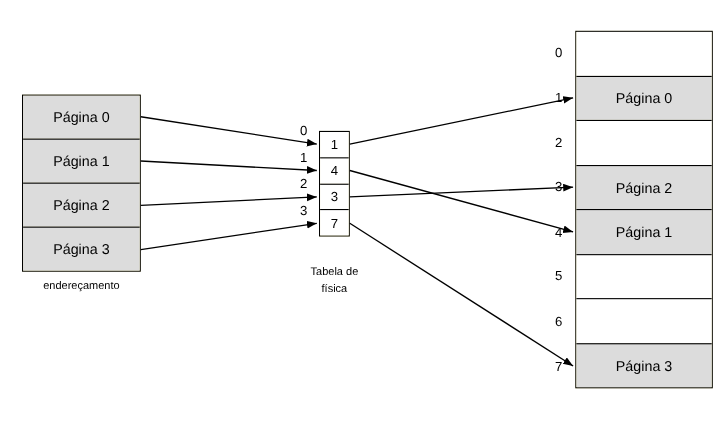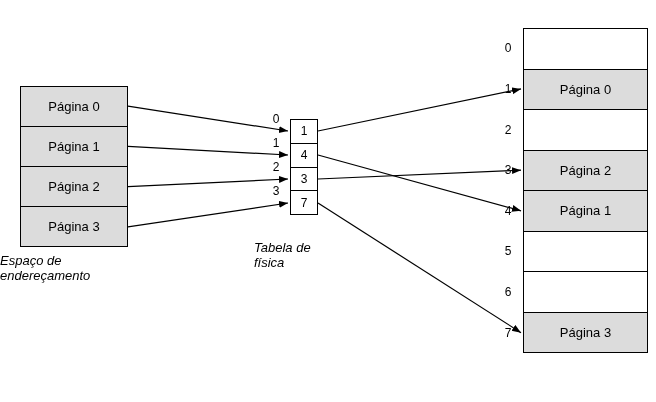--- a/index.html
+++ b/index.html
@@ -28,24 +28,24 @@
     border-top: 1px solid #000000;
     box-sizing: border-box;
     font-size: 13px;
   }
   .cell:first-child { border-top: none; }
   .cell.gray { background: #dcdcdc; }
   .cell.white { background: #ffffff; }
   #page-table-box .cell { font-size: 12px; }
   .caption {
     position: absolute;
-    font-size: 13px;
+    text-align: center;
+    font-size: 10px;
     line-height: 15px;
     white-space: nowrap;
-    font-style: italic;
   }
   .idx-label {
     position: absolute;
     font-size: 12px;
     transform: translate(-50%, -50%);
     white-space: nowrap;
   }
   #arrow-layer {
     position: absolute;
     left: 0; top: 0;
@@ -57,21 +57,20 @@
 
 <div id="canvas">
 
   <div id="addr-box" class="stack" style="left:20px; top:86px; width:108px; height:161px;">
       <div class="cell gray">Página 0</div>
       <div class="cell gray">Página 1</div>
       <div class="cell gray">Página 2</div>
       <div class="cell gray">Página 3</div>
     </div>
   <div class="caption" style="left:0px; top:253px; width:148px;">
-    <div>Espaço de</div>
     <div>endereçamento</div>
   </div>
 
   <div id="page-table-box" class="stack" style="left:290px; top:119px; width:28px; height:96px;">
       <div class="cell white">1</div>
       <div class="cell white">4</div>
       <div class="cell white">3</div>
       <div class="cell white">7</div>
     </div>
   <div class="caption" style="left:254px; top:240px; width:100px;">

